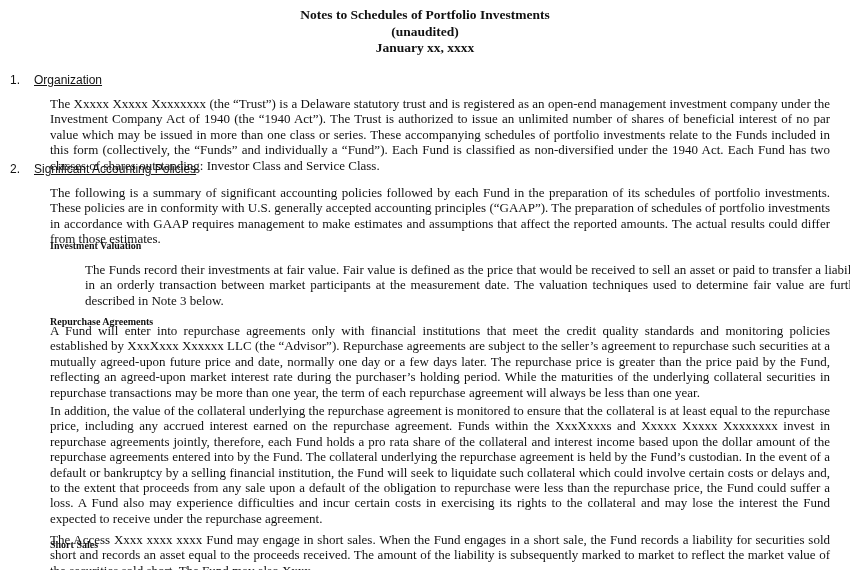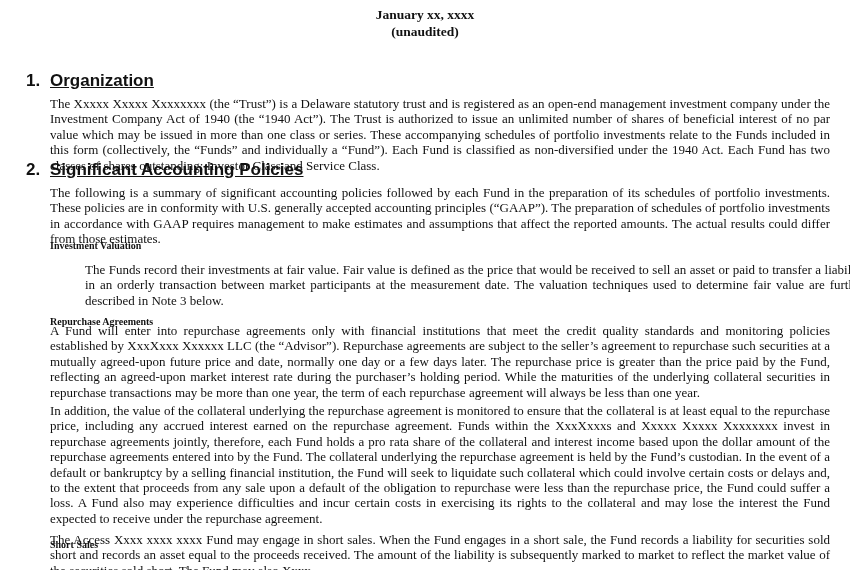--- a/index.html
+++ b/index.html
@@ -28,24 +28,24 @@
     top: 7px;
     width: 850px;
     text-align: center;
     font-weight: bold;
     font-size: 13.5px;
     line-height: 16.5px;
   }
   .title-block div { display: block; }
   .section-heading {
     position: absolute;
-    left: 26px;
+    left: 10px;
     font-family: "Liberation Sans", "DejaVu Sans", sans-serif;
-    font-weight: bold;
-    font-size: 17px;
+    font-weight: normal;
+    font-size: 12px;
     line-height: 15px;
   }
   .section-heading .num {
     display: inline-block;
     width: 24px;
   }
   .section-heading .htext {
     text-decoration: underline;
   }
   .para {
@@ -63,22 +63,23 @@
     font-size: 10px;
     line-height: 15px;
   }
 </style>
 </head>
 <body>
 
 <div class="page">
 
   <div class="title-block">
+    <div>Notes to Schedules of Portfolio Investments</div>
+    <div>(unaudited)</div>
     <div>January xx, xxxx</div>
-    <div>(unaudited)</div>
   </div>
 
   <div class="section-heading" style="top:73px;">
     <span class="num">1.</span><span class="htext">Organization</span>
   </div>
   <div class="para" style="top:96px;">The Xxxxx Xxxxx Xxxxxxxx (the “Trust”) is a Delaware statutory trust and is registered as an open-end management investment company under the Investment Company Act of 1940 (the “1940 Act”). The Trust is authorized to issue an unlimited number of shares of beneficial interest of no par value which may be issued in more than one class or series. These accompanying schedules of portfolio investments relate to the Funds included in this form (collectively, the “Funds” and individually a “Fund”). Each Fund is classified as non-diversified under the 1940 Act. Each Fund has two classes of shares outstanding: Investor Class and Service Class.</div>
 
   <div class="section-heading" style="top:162px;">
     <span class="num">2.</span><span class="htext">Significant Accounting Policies</span>
   </div>

